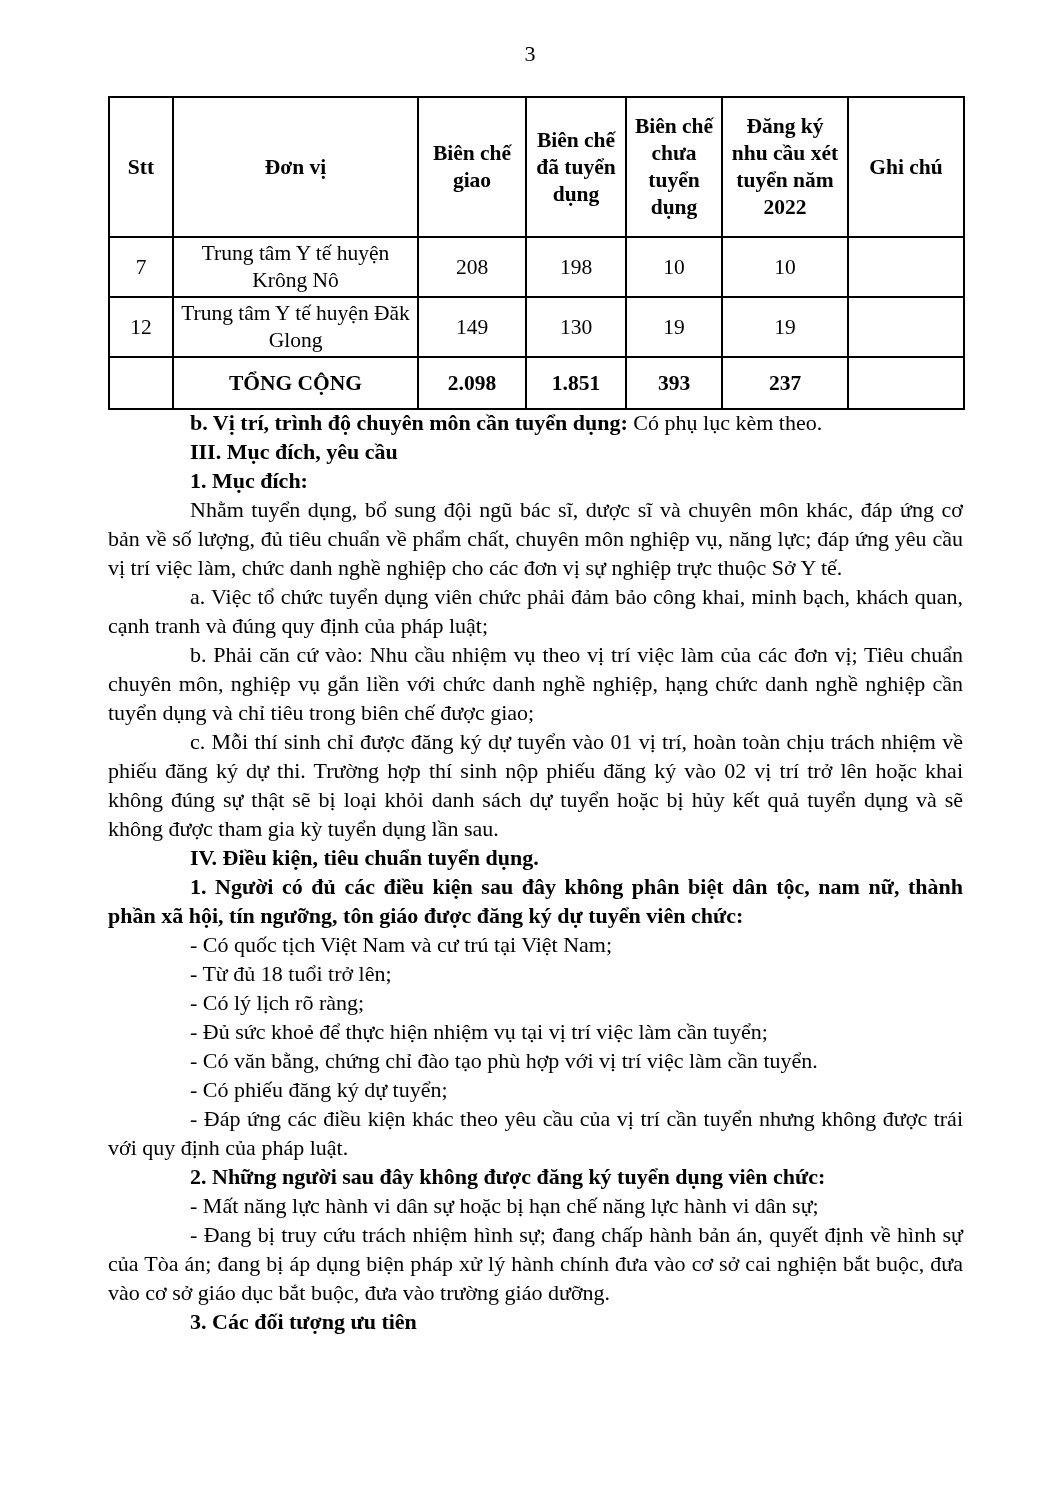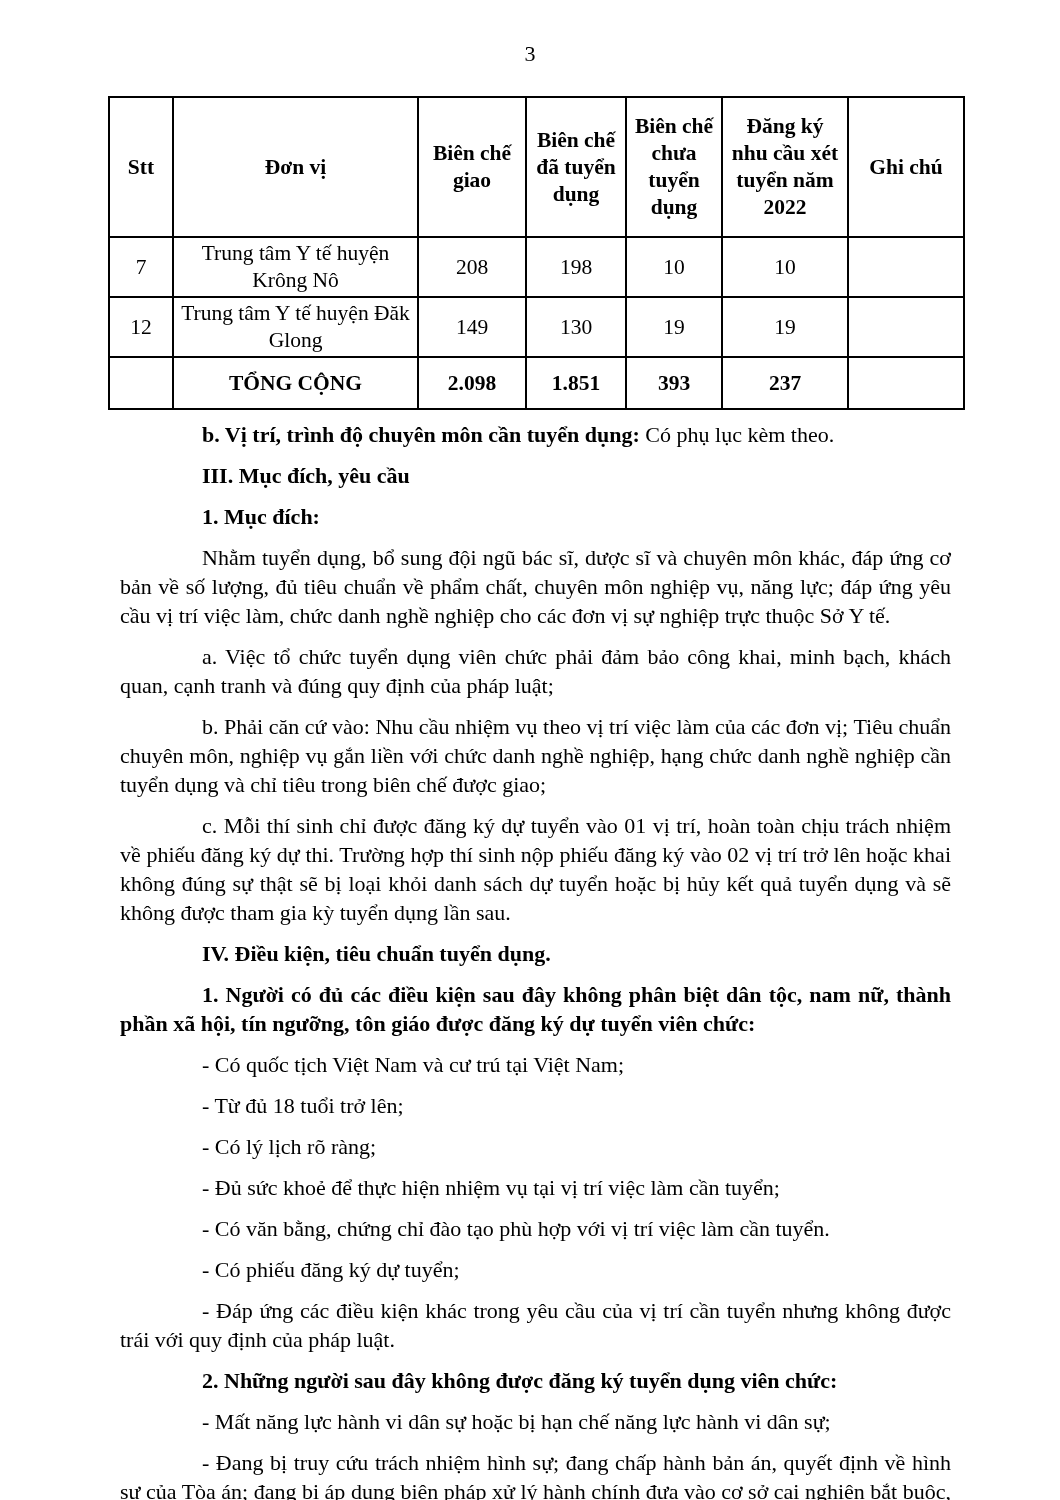--- a/index.html
+++ b/index.html
@@ -48,21 +48,21 @@
   .quota-table tbody tr.data-row { height: 54px; }
   .quota-table tbody tr.total-row { height: 52px; }
   .quota-table tbody tr.total-row td { font-weight: bold; }
   .doc-body {
     position: absolute;
     top: 408px;
     left: 108px;
     width: 855px;
   }
   .doc-body p {
-    margin: 12px;
+    margin: 0;
     font-size: 22px;
     line-height: 29px;
     text-align: justify;
     text-indent: 82px;
   }
   .doc-body p.bold { font-weight: bold; }
   .doc-body p b { font-weight: bold; }
 </style>
 </head>
 <body>
@@ -132,20 +132,20 @@
     <p>b. Phải căn cứ vào: Nhu cầu nhiệm vụ theo vị trí việc làm của các đơn vị; Tiêu chuẩn chuyên môn, nghiệp vụ gắn liền với chức danh nghề nghiệp, hạng chức danh nghề nghiệp cần tuyển dụng và chỉ tiêu trong biên chế được giao;</p>
     <p>c. Mỗi thí sinh chỉ được đăng ký dự tuyển vào 01 vị trí, hoàn toàn chịu trách nhiệm về phiếu đăng ký dự thi. Trường hợp thí sinh nộp phiếu đăng ký vào 02 vị trí trở lên hoặc khai không đúng sự thật sẽ bị loại khỏi danh sách dự tuyển hoặc bị hủy kết quả tuyển dụng và sẽ không được tham gia kỳ tuyển dụng lần sau.</p>
     <p class="bold">IV. Điều kiện, tiêu chuẩn tuyển dụng.</p>
     <p class="bold">1. Người có đủ các điều kiện sau đây không phân biệt dân tộc, nam nữ, thành phần xã hội, tín ngưỡng, tôn giáo được đăng ký dự tuyển viên chức:</p>
     <p>- Có quốc tịch Việt Nam và cư trú tại Việt Nam;</p>
     <p>- Từ đủ 18 tuổi trở lên;</p>
     <p>- Có lý lịch rõ ràng;</p>
     <p>- Đủ sức khoẻ để thực hiện nhiệm vụ tại vị trí việc làm cần tuyển;</p>
     <p>- Có văn bằng, chứng chỉ đào tạo phù hợp với vị trí việc làm cần tuyển.</p>
     <p>- Có phiếu đăng ký dự tuyển;</p>
-    <p>- Đáp ứng các điều kiện khác trong yêu cầu của vị trí cần tuyển nhưng không được trái với quy định của pháp luật.</p>
+    <p>- Đáp ứng các điều kiện khác theo yêu cầu của vị trí cần tuyển nhưng không được trái với quy định của pháp luật.</p>
     <p class="bold">2. Những người sau đây không được đăng ký tuyển dụng viên chức:</p>
     <p>- Mất năng lực hành vi dân sự hoặc bị hạn chế năng lực hành vi dân sự;</p>
     <p>- Đang bị truy cứu trách nhiệm hình sự; đang chấp hành bản án, quyết định về hình sự của Tòa án; đang bị áp dụng biện pháp xử lý hành chính đưa vào cơ sở cai nghiện bắt buộc, đưa vào cơ sở giáo dục bắt buộc, đưa vào trường giáo dưỡng.</p>
     <p class="bold">3. Các đối tượng ưu tiên</p>
   </div>
 
 </div>
 
 </body></html>

